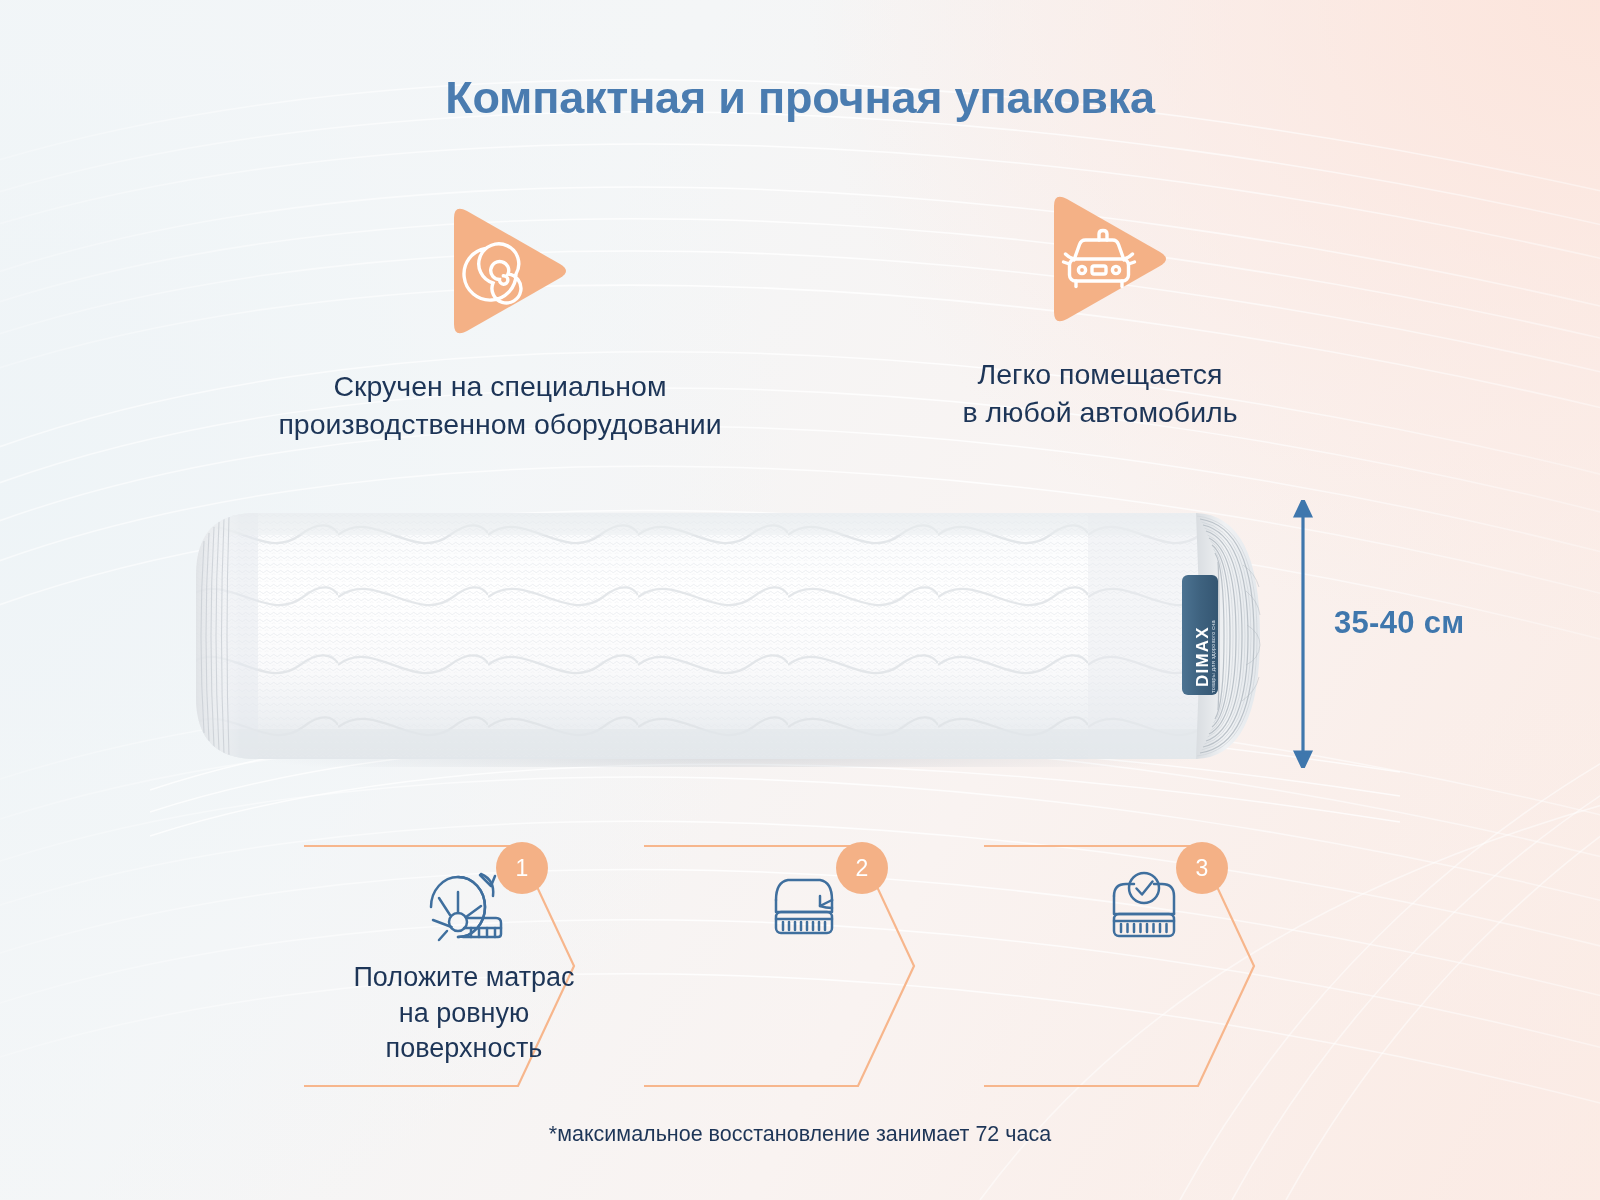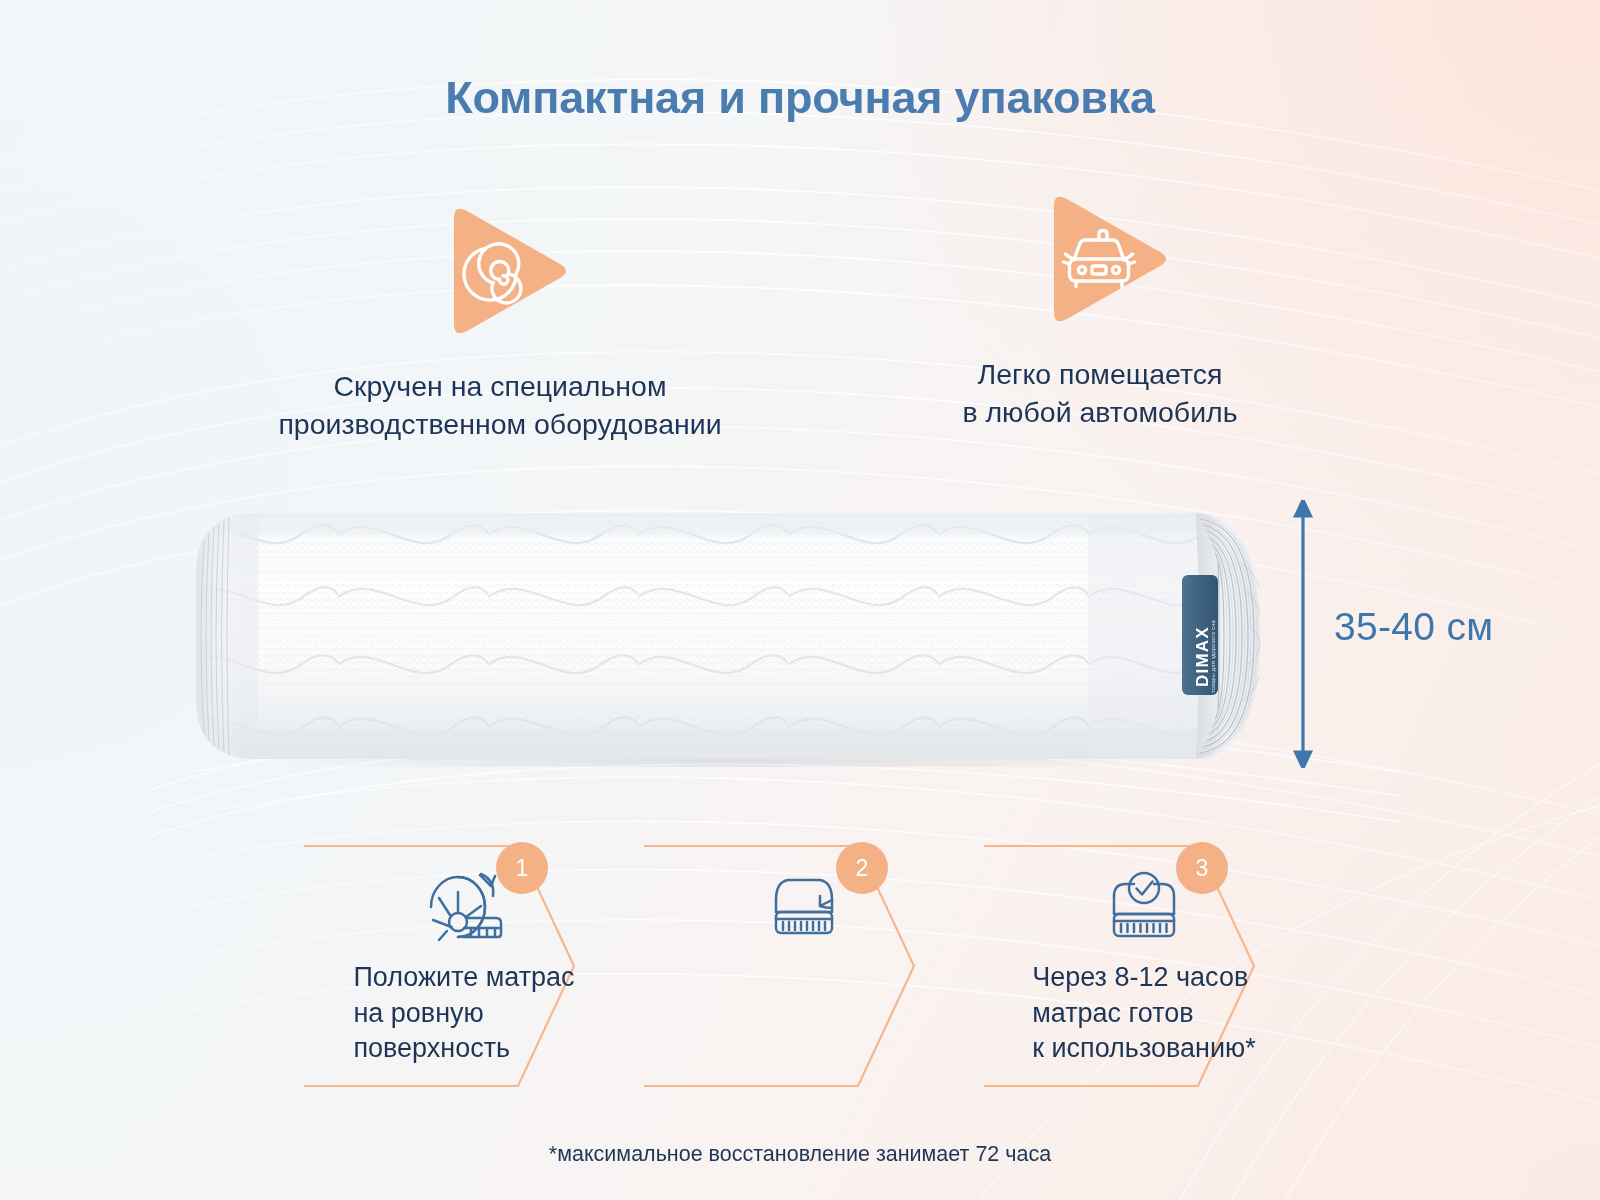--- a/index.html
+++ b/index.html
@@ -82,22 +82,22 @@
     position: absolute;
     left: 1288px;
     top: 500px;
     width: 30px;
     height: 268px;
   }
   #dim-label {
     position: absolute;
     left: 1334px;
     top: 605px;
-    font-size: 39px;
-    font-weight: normal;
+    font-size: 31px;
+    font-weight: bold;
     color: #3f77ad;
     letter-spacing: 0.3px;
     white-space: nowrap;
   }
 
   
   #steps {
     position: absolute;
     left: 296px;
     top: 842px;
@@ -119,21 +119,21 @@
   }
   .step-icon {
     margin-top: 26px;
     height: 78px;
     display: flex;
     align-items: center;
     justify-content: center;
   }
   .step-text {
     margin-top: 14px;
-    text-align: left;
+    text-align: center;
     font-size: 27px;
     line-height: 1.32;
     color: #1d3557;
     white-space: pre-line;
   }
   .step-num {
     position: absolute;
     top: 0;
     width: 52px;
     height: 52px;
@@ -149,21 +149,20 @@
 
   
   #footnote {
     position: absolute;
     top: 1122px;
     left: 0;
     width: 1600px;
     text-align: center;
     font-size: 21.5px;
     color: #1d3557;
-    margin-top: 20px;
   }
 </style>
 </head>
 <body>
 
 <div id="stage">
 
   <svg class="bg-waves" width="1600" height="1200" viewBox="0 0 1600 1200" fill="none">
     <defs>
       <linearGradient id="wfade" x1="0" y1="0" x2="1" y2="0">
@@ -442,23 +441,20 @@
               <path d="M10 26 L10 44 L70 44"></path>
               <rect x="10" y="44" width="60" height="22" rx="5"></rect>
               <path d="M10 51 L70 51"></path>
               <path d="M17 54 L17 62 M23.5 54 L23.5 62 M30 54 L30 62 M36.5 54 L36.5 62
                        M43 54 L43 62 M49.5 54 L49.5 62 M56 54 L56 62 M62.5 54 L62.5 62"></path>
               <circle cx="40" cy="18" r="15"></circle>
               <path d="M32.5 18.5 L38 24.5 L48.5 11.5"></path>
             </g>
           </svg>
         </div>
-        <div class="step-text">Через 8-12 часов
-матрас готов
-к использованию*</div>
       </div>
       <div class="step-num" style="left:200px;">3</div>
     </div>
   </div>
 
   <div id="footnote">*максимальное восстановление занимает 72 часа</div>
 
 </div>
 
 </body></html>

